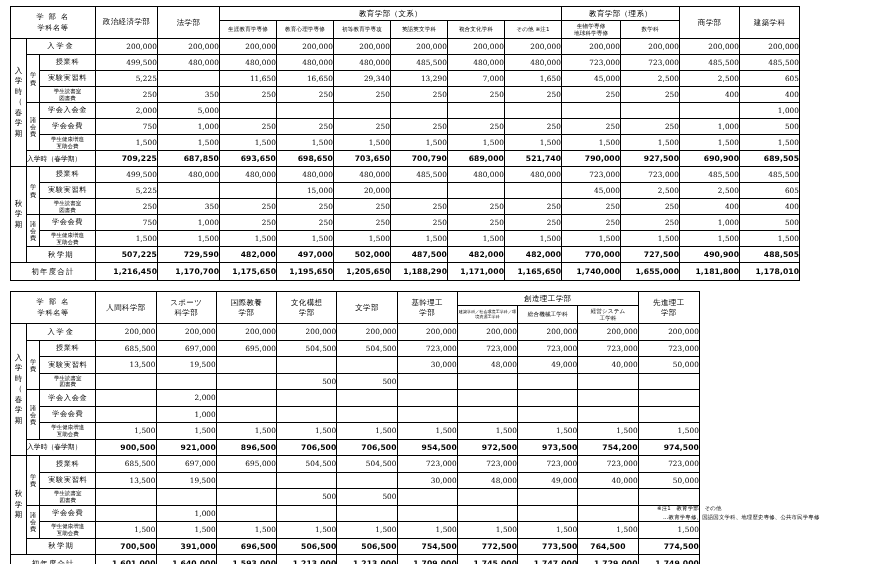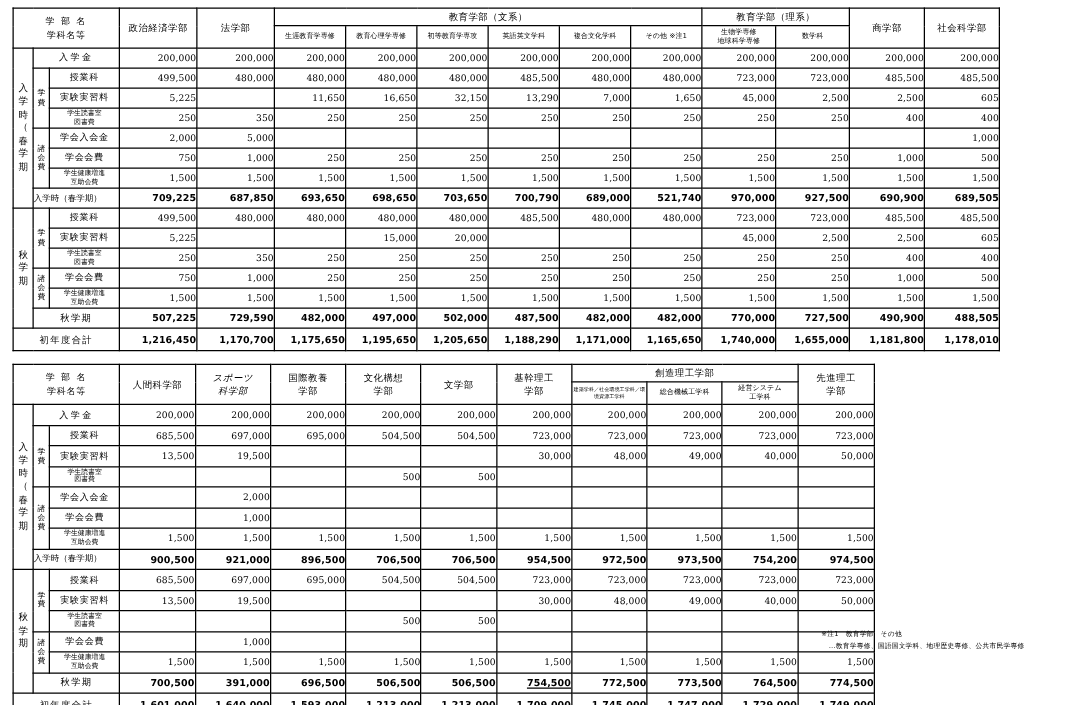--- a/index.html
+++ b/index.html
@@ -154,26 +154,26 @@
         <col style="width:59px">
       <col style="width:60px">
         <col style="width:60px">
     </colgroup>
     <tbody id="t1-body">
         <tr>
           <td class="corner" rowspan="2" colspan="3">
             <div>学 部 名</div>
             <div class="l2">学科名等</div>
           </td>
-          <td class="hdr" rowspan="2" style="height: 32px;">政治経済学部</td>
+          <td class="hdr" rowspan="2" style="height: 32px; font-family: Liberation Mono, monospace;">政治経済学部</td>
           <td class="hdr" rowspan="2" style="height: 32px;">法学部</td>
           <td class="hdr" colspan="6" style="height: 14px;">教育学部（文系）</td>
           <td class="hdr" colspan="2" style="height: 14px;">教育学部（理系）</td>
           <td class="hdr" rowspan="2" style="height: 32px;">商学部</td>
-          <td class="hdr" rowspan="2" style="height: 32px;">社会科学部</td>
+          <td class="hdr" rowspan="2" style="height: 32px;">建築学科</td>
         </tr>
         <tr>
           <td class="hdr sub" style="height: 18px;">生涯教育学専修</td>
           <td class="hdr sub" style="height: 18px;">教育心理学専修</td>
           <td class="hdr sub" style="height: 18px;">初等教育学専攻</td>
           <td class="hdr sub" style="height: 18px;">英語英文学科</td>
           <td class="hdr sub" style="height: 18px;">複合文化学科</td>
           <td class="hdr sub" style="height: 18px;">その他 ※注1</td>
           <td class="hdr sub" style="height: 18px;">生物学専修<br>地球科学専修</td>
           <td class="hdr sub" style="height: 18px;">数学科</td>
@@ -220,21 +220,21 @@
           <td class="num" style="height: 16px;">723,000</td>
           <td class="num" style="height: 16px;">485,500</td>
           <td class="num" style="height: 16px;">485,500</td>
         </tr>
         <tr>
           <td class="rlabel" style="height: 16px;">実験実習料</td>
           <td class="num" style="height: 16px;">5,225</td>
           <td class="num" style="height: 16px;"></td>
           <td class="num" style="height: 16px;">11,650</td>
           <td class="num" style="height: 16px;">16,650</td>
-          <td class="num" style="height: 16px;">32,150</td>
+          <td class="num" style="height: 16px;">29,340</td>
           <td class="num" style="height: 16px;">13,290</td>
           <td class="num" style="height: 16px;">7,000</td>
           <td class="num" style="height: 16px;">1,650</td>
           <td class="num" style="height: 16px;">45,000</td>
           <td class="num" style="height: 16px;">2,500</td>
           <td class="num" style="height: 16px;">2,500</td>
           <td class="num" style="height: 16px;">605</td>
         </tr>
         <tr>
           <td class="rlabel two" style="height: 16px;">学生読書室<br>図書費</td>
@@ -304,21 +304,21 @@
         <tr>
           <td class="subtotal-label" colspan="2" style="height: 16px;">入学時（春学期）</td>
           <td class="num bold" style="height: 16px;">709,225</td>
           <td class="num bold" style="height: 16px;">687,850</td>
           <td class="num bold" style="height: 16px;">693,650</td>
           <td class="num bold" style="height: 16px;">698,650</td>
           <td class="num bold" style="height: 16px;">703,650</td>
           <td class="num bold" style="height: 16px;">700,790</td>
           <td class="num bold" style="height: 16px;">689,000</td>
           <td class="num bold" style="height: 16px;">521,740</td>
-          <td class="num bold" style="height: 16px;">970,000</td>
+          <td class="num bold" style="height: 16px;">790,000</td>
           <td class="num bold" style="height: 16px;">927,500</td>
           <td class="num bold" style="height: 16px;">690,900</td>
           <td class="num bold" style="height: 16px;">689,505</td>
         </tr>
         <tr class="thick-top">
           <td class="vlabel spread" rowspan="6">
             <span>秋</span>
             <span>学</span>
             <span>期</span>
           </td>
@@ -454,21 +454,21 @@
         <col style="width:60px">
       <col style="width:61px">
     </colgroup>
     <tbody id="t2-body">
         <tr>
           <td class="corner" rowspan="2" colspan="3">
             <div>学 部 名</div>
             <div class="l2">学科名等</div>
           </td>
           <td class="hdr" rowspan="2" style="height: 32px;">人間科学部</td>
-          <td class="hdr" rowspan="2" style="height: 32px; font-style: italic;">スポーツ<br>科学部</td>
+          <td class="hdr" rowspan="2" style="height: 32px;">スポーツ<br>科学部</td>
           <td class="hdr" rowspan="2" style="height: 32px;">国際教養<br>学部</td>
           <td class="hdr" rowspan="2" style="height: 32px;">文化構想<br>学部</td>
           <td class="hdr" rowspan="2" style="height: 32px;">文学部</td>
           <td class="hdr" rowspan="2" style="height: 32px;">基幹理工<br>学部</td>
           <td class="hdr" colspan="3" style="height: 14px;">創造理工学部</td>
           <td class="hdr" rowspan="2" style="height: 32px;">先進理工<br>学部</td>
         </tr>
         <tr>
           <td class="hdr tiny" style="height: 18px;">建築学科／社会環境工学科／環境資源工学科</td>
           <td class="hdr sub" style="height: 18px;">総合機械工学科</td>
@@ -675,24 +675,24 @@
           <td class="num" style="height: 16.5px;">1,500</td>
           <td class="num" style="height: 16.5px;">1,500</td>
         </tr>
         <tr>
           <td class="center-bold" colspan="2" style="height: 16.5px;">秋学期</td>
           <td class="num bold" style="height: 16.5px;">700,500</td>
           <td class="num bold" style="height: 16.5px;">391,000</td>
           <td class="num bold" style="height: 16.5px;">696,500</td>
           <td class="num bold" style="height: 16.5px;">506,500</td>
           <td class="num bold" style="height: 16.5px;">506,500</td>
-          <td class="num bold" style="height: 16.5px; text-decoration: underline;">754,500</td>
+          <td class="num bold" style="height: 16.5px;">754,500</td>
           <td class="num bold" style="height: 16.5px;">772,500</td>
           <td class="num bold" style="height: 16.5px;">773,500</td>
-          <td class="num bold" style="height: 16.5px;">764,500</td>
+          <td class="num bold" style="height: 16.5px; text-align: center;">764,500</td>
           <td class="num bold" style="height: 16.5px;">774,500</td>
         </tr>
         <tr class="thick-top">
           <td class="center-bold" colspan="3" style="height: 18.5px;">初年度合計</td>
           <td class="num bold" style="height: 16.5px;">1,601,000</td>
           <td class="num bold" style="height: 16.5px;">1,640,000</td>
           <td class="num bold" style="height: 16.5px;">1,593,000</td>
           <td class="num bold" style="height: 16.5px;">1,213,000</td>
           <td class="num bold" style="height: 16.5px;">1,213,000</td>
           <td class="num bold" style="height: 16.5px;">1,709,000</td>

